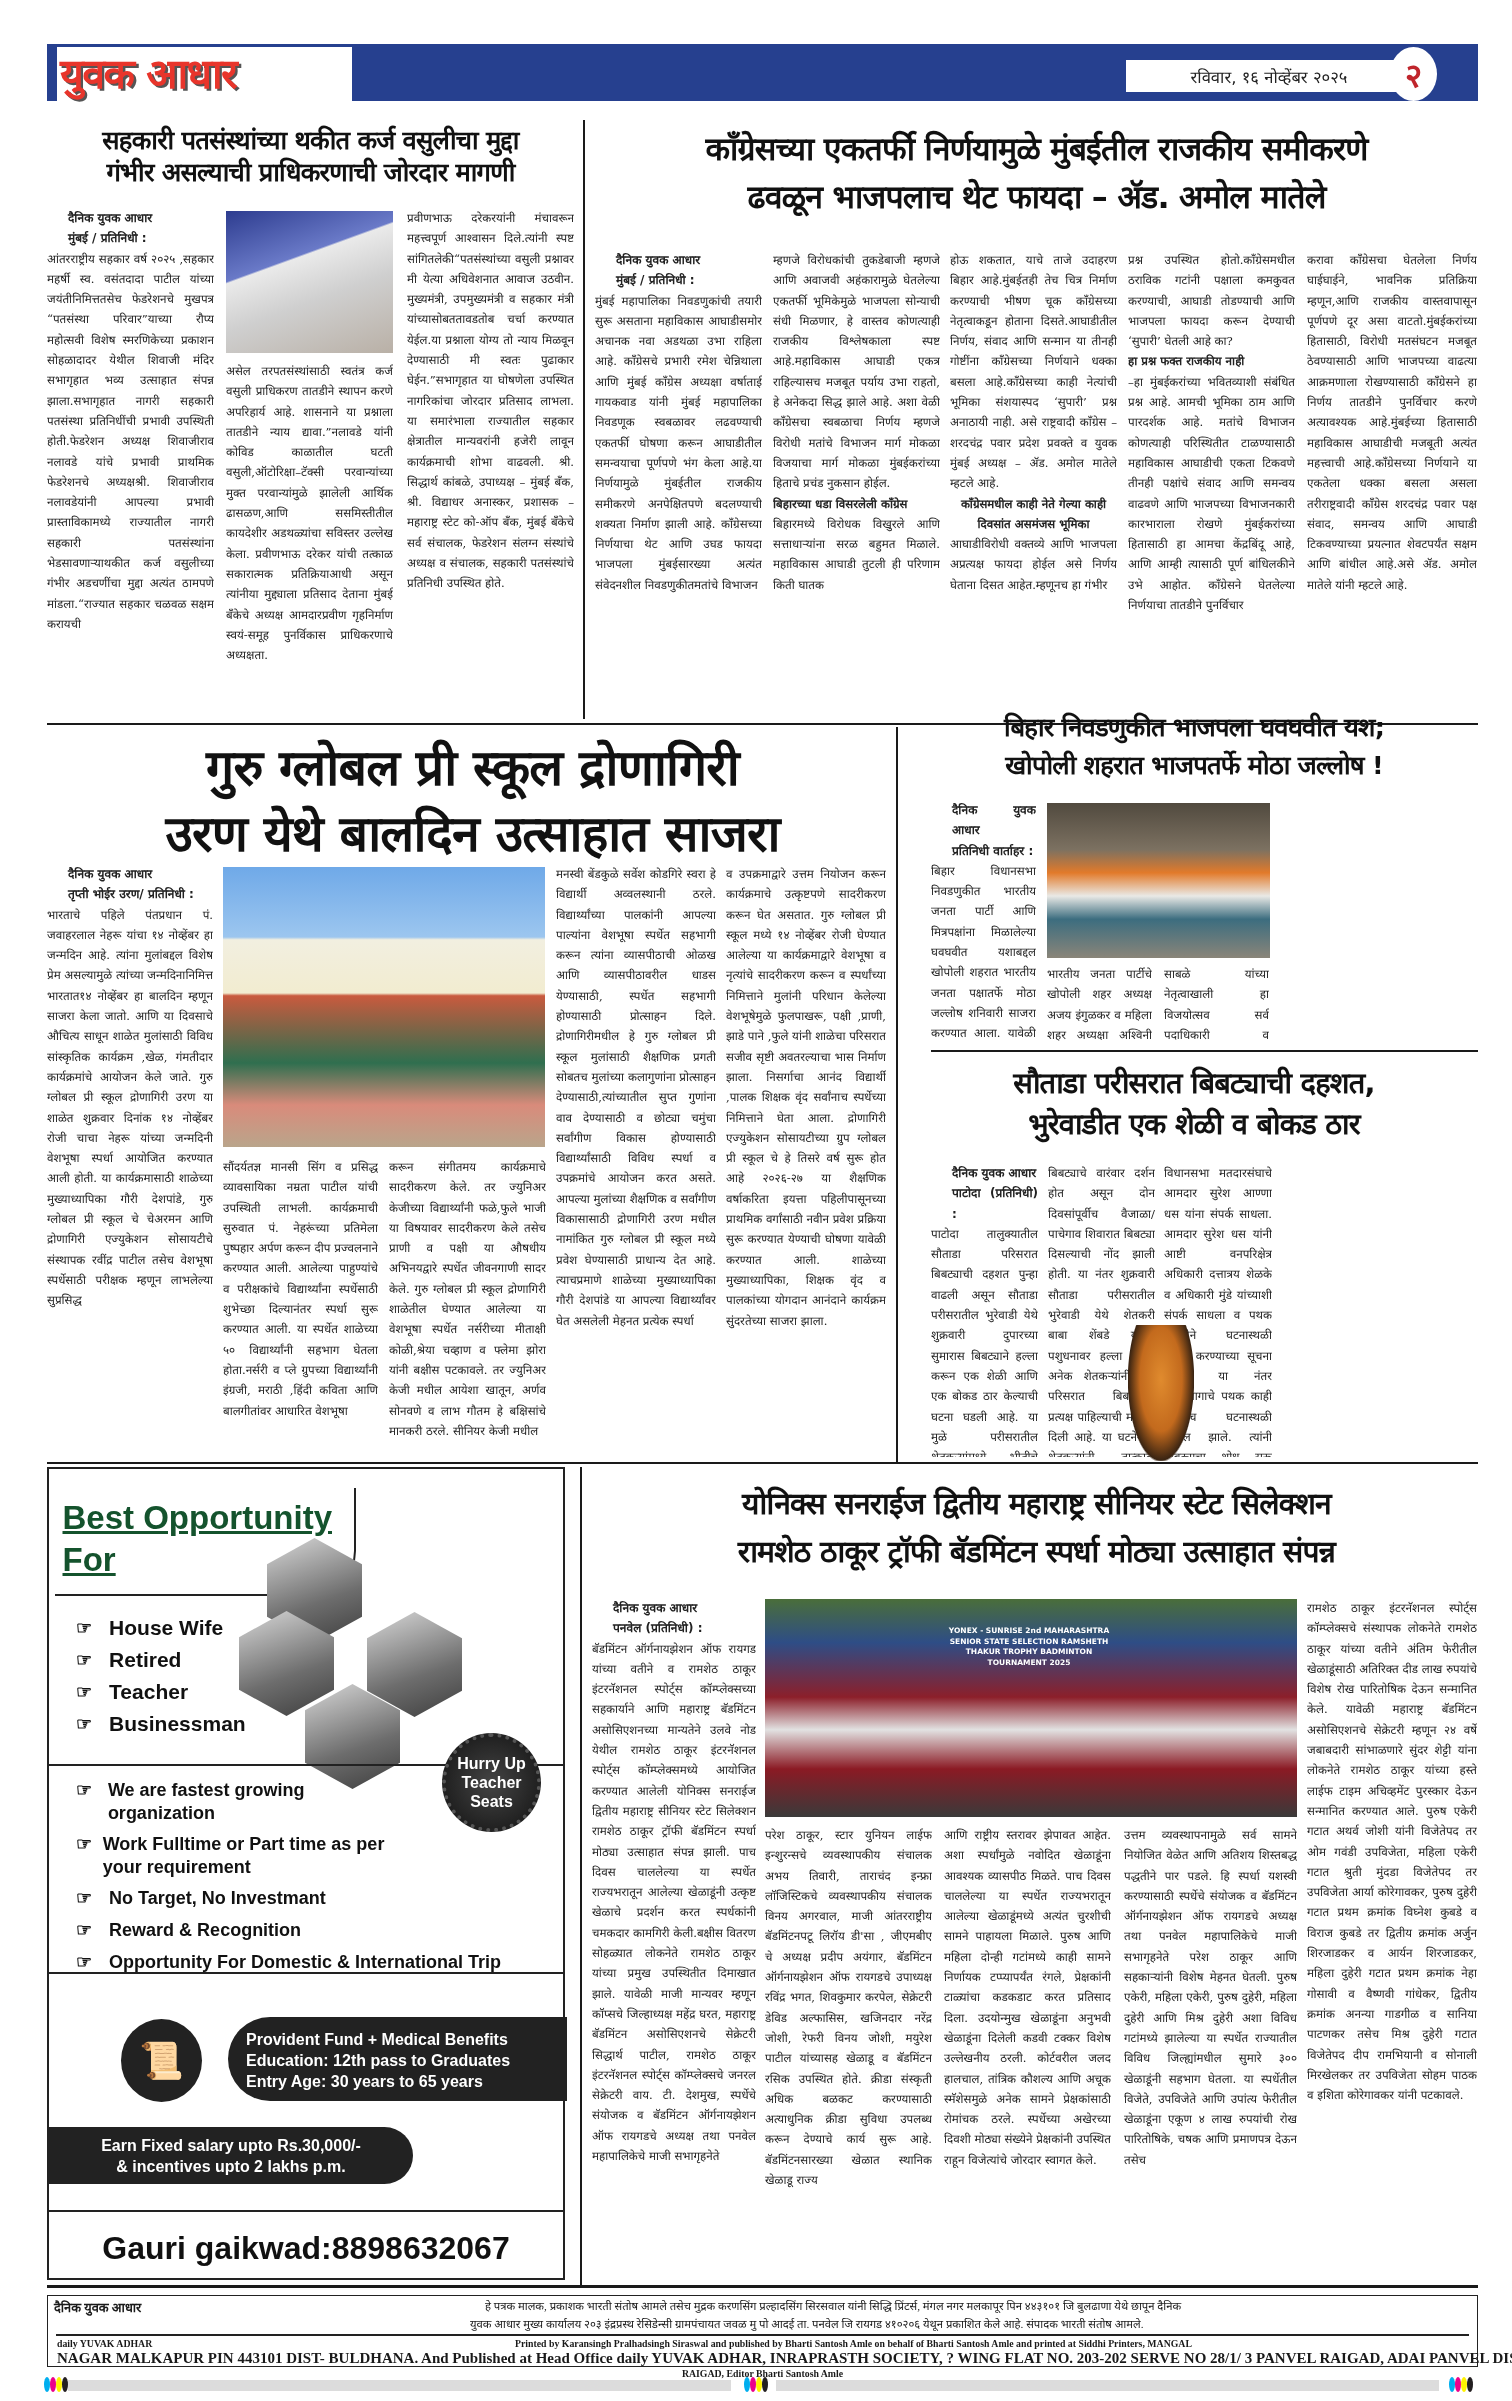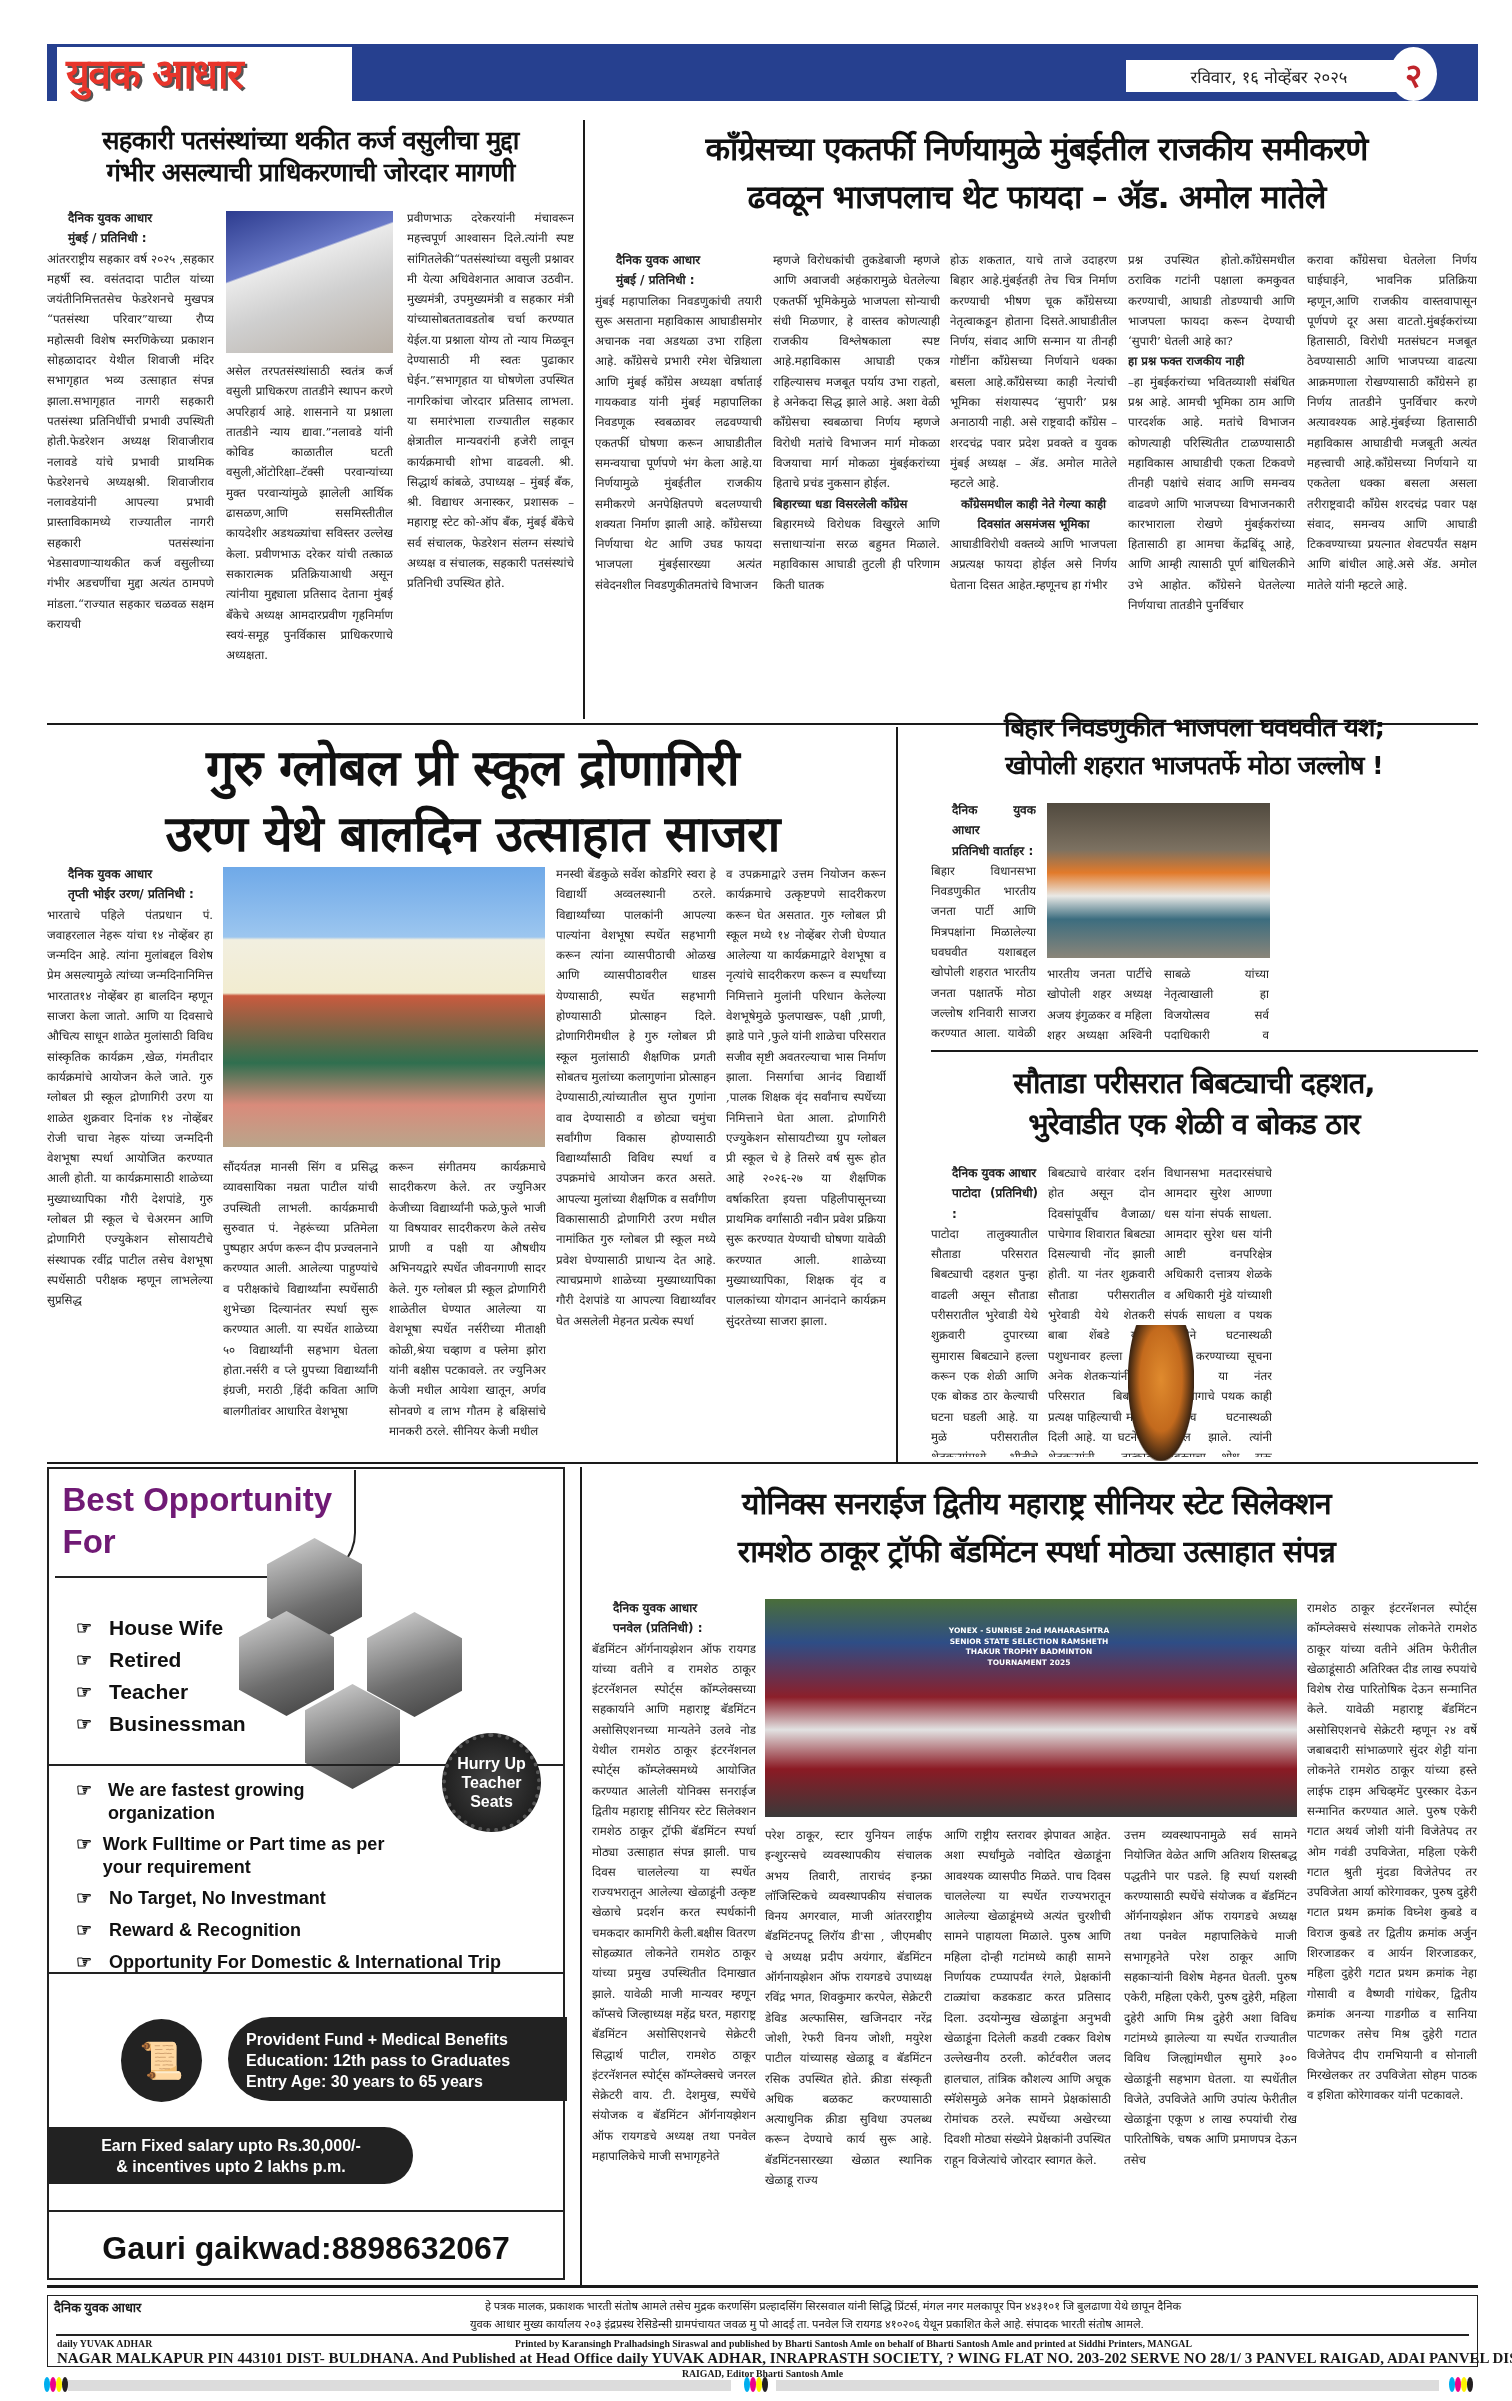--- a/index.html
+++ b/index.html
@@ -2,21 +2,21 @@
 <html style="font-size:12px"><head>
 <meta charset="utf-8">
 <style>
   * { box-sizing: border-box; margin: 0; padding: 0; }
   html, body { width: 1512px; height: 2401px; background: #ffffff; overflow: hidden; }
   body { position: relative; font-family: "DejaVu Sans", sans-serif; color: #1a1a1a; }
   .abs { position: absolute; }
 
   
   .band { left: 47px; top: 44px; width: 1431px; height: 57px; background: #26408f; }
-  .logo { left: 57px; top: 47px; width: 295px; height: 54px; background: #fff; display: flex; align-items: center; padding-left: 9px; }
+  .logo { left: 57px; top: 47px; width: 295px; height: 54px; background: #fff; display: flex; align-items: center; padding-left: 3px; }
   .logo span { font-family: "DejaVu Sans", sans-serif; font-weight: 900; font-size: 41px; color: #e8352b; text-shadow: 2.3px 2.3px 0 #555; letter-spacing: -1.5px; line-height: 1; }
   .datebox { left: 1126px; top: 60px; width: 286px; height: 32px; background: #fff; display: flex; align-items: center; justify-content: center; font-size: 16.6px; color: #222; }
   .pagenum { left: 1390px; top: 47px; width: 47px; height: 54px; border-radius: 50%; background: #fff; display: flex; align-items: center; justify-content: center; font-size: 33px; font-weight: bold; color: #c0252c; }
 
   .headline { font-family: "DejaVu Sans", sans-serif; font-weight: bold; text-align: center; color: #111; line-height: 1.25; letter-spacing: -0.8px; }
 
   .col { font-family: "DejaVu Serif", serif; font-size: 11.7px; line-height: 20.3px; text-align: justify; color: #222; overflow: hidden; }
   .col b { font-family: "DejaVu Sans", sans-serif; }
   .dateline { font-weight: bold; font-family: "DejaVu Sans", sans-serif; font-size: 12px; display: block; padding-left: 21px; }
 
@@ -25,21 +25,21 @@
 
   .photo { overflow: hidden; }
   .ph1 { background: linear-gradient(160deg, #2d3c8f 0%, #6a7ac8 35%, #eaeaea 36%, #cfcfcf 60%, #b9b0a6 100%); }
   .ph-school { background: linear-gradient(180deg, #6fa9e8 0%, #9cc6ef 25%, #f2efe0 26%, #f2ecd0 45%, #c95a3e 46%, #2f6f4f 70%, #d98b7b 85%, #b9a58b 100%); }
   .ph-bjp { background: linear-gradient(180deg, #514a3f 0%, #7c7161 30%, #e27a2a 45%, #e9e9e6 60%, #3c6d7f 75%, #8a8579 100%); }
   .ph-badm { background: linear-gradient(180deg, #4a6e3a 0%, #2e4d86 20%, #8c1f2a 45%, #e2e2e2 60%, #8b1a24 78%, #3a3a3a 100%); }
   .tiger { background: radial-gradient(ellipse at 50% 40%, #e08b2e 0%, #c36a1d 45%, #3a2412 70%, rgba(255,255,255,0) 72%); }
 
   
   .ad { left: 47px; top: 1467px; width: 518px; height: 813px; border: 2.3px solid #222; background: #fff; font-family: "Liberation Sans", sans-serif; }
-  .ad-title { left: 6px; top: 1px; width: 301px; height: 108px; border: 2.3px solid #222; border-left: none; border-top: none; border-bottom-right-radius: 45px; padding: 9px 7.5px; font-weight: bold; font-size: 33px; line-height: 42px; color: #701a75; }
+  .ad-title { left: 6px; top: 19px; width: 301px; height: 108px; border: 2.3px solid #222; border-left: none; border-top: none; border-bottom-right-radius: 45px; padding: 9px 7.5px; font-weight: bold; font-size: 33px; line-height: 42px; color: #14532d; text-decoration: underline; }
   .ad-list1 { left: 27px; top: 143px; font-weight: bold; font-size: 21px; line-height: 32px; color: #111; }
   .ad-list2 { left: 27px; top: 310px; font-weight: bold; font-size: 18px; line-height: 22.6px; color: #111; }
   .ad-list2 li { margin-bottom: 9px; }
   .ad li { list-style: none; display: flex; gap: 10.5px; }
   .hand { font-size: 18px; width: 22.6px; }
   .hex { width: 95px; height: 105px; clip-path: polygon(50% 0, 100% 25%, 100% 75%, 50% 100%, 0 75%, 0 25%); background: linear-gradient(160deg, #d8d8d8, #6d6d6d 60%, #3e3e3e); }
   .seal { left: 393px; top: 264px; width: 99px; height: 99px; border-radius: 50%; background: radial-gradient(circle, #444 0%, #222 70%, #111 100%); border: 4.5px dotted #555; color: #fff; font-weight: bold; font-size: 16px; line-height: 19px; display: flex; align-items: center; justify-content: center; text-align: center; }
   .hdiv { height: 2.3px; background: #222; }
   .pill { background: #222; color: #fff; font-weight: bold; }
   .pill1 { left: 179px; top: 548px; width: 339px; height: 84px; border-radius: 42px 0 0 42px; font-size: 16px; line-height: 21px; padding: 12px 18px; }

